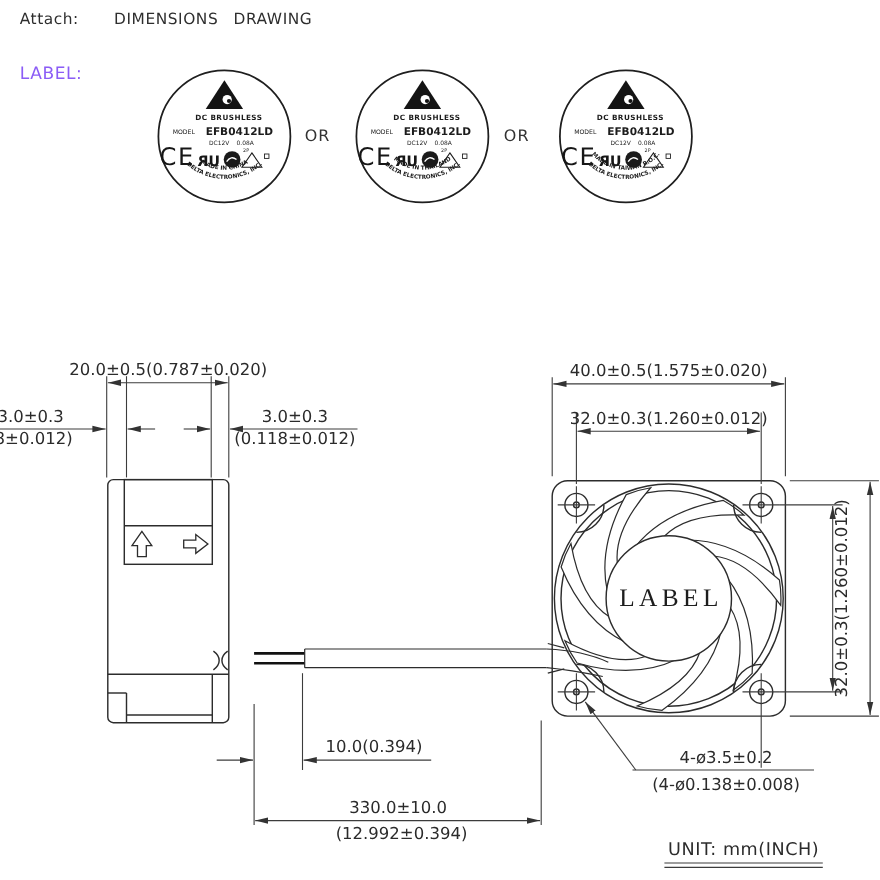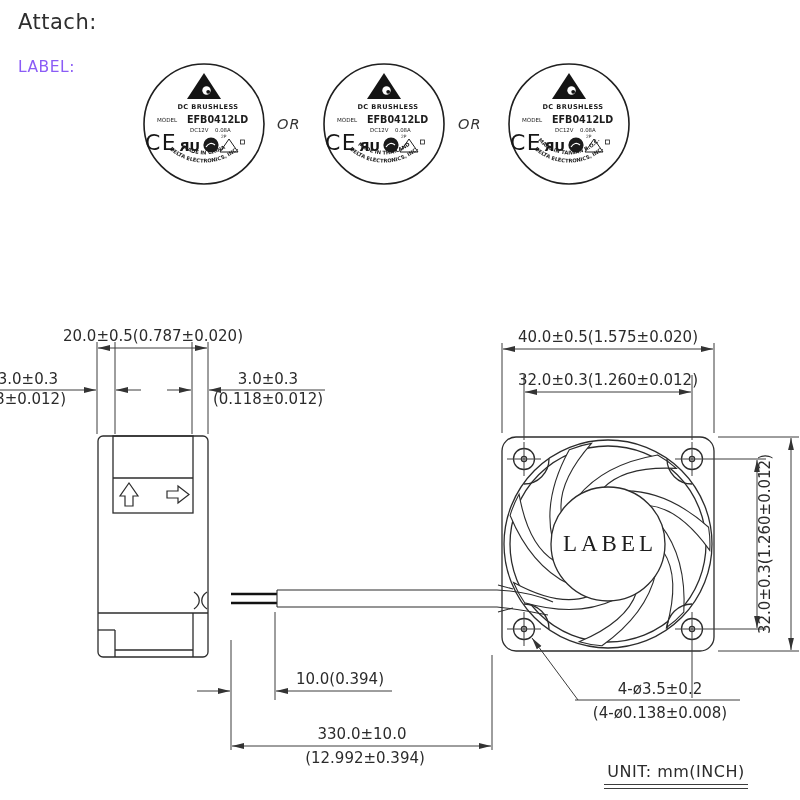--- a/index.html
+++ b/index.html
@@ -1,22 +1,22 @@
 <!DOCTYPE html>
 <html><head>
 <meta charset="utf-8">
 <style>
   html,body{margin:0;padding:0;background:#fff;}
   .page{position:relative;width:800px;height:800px;background:#fff;overflow:hidden;
         font-family:"DejaVu Sans",sans-serif;color:#2b2b2b;}
-  .hdr{position:absolute;left:18px;top:10px;font-size:21px;letter-spacing:.5px;
+  .hdr{position:absolute;left:18px;top:10px;font-size:14px;letter-spacing:.5px;
        display:flex;gap:32px;color:#2e2e2e;}
   .hdr .title{word-spacing:9px;}
   .label-caption{position:absolute;left:18px;top:58px;font-size:15.5px;letter-spacing:.5px;color:#8b5cf6;}
-  .or{position:absolute;font-size:14.5px;letter-spacing:1px;color:#333;font-style:italic;}
+  .or{position:absolute;font-size:14.5px;letter-spacing:1px;color:#333;}
   .badge{position:absolute;width:124px;height:124px;}
   svg text{font-family:"DejaVu Sans",sans-serif;}
   .dtxt{font-size:15px;fill:#2b2b2b;}
   .dtxt-mid{text-anchor:middle;}
   .dtxt-end{text-anchor:end;}
   .thin{stroke:#3c3c3c;stroke-width:1;fill:none;}
   .out{stroke:#2c2c2c;stroke-width:1.3;fill:none;}
   .outw{stroke:#2c2c2c;stroke-width:1.3;fill:#fff;}
   .blade{stroke:#2c2c2c;stroke-width:1.1;fill:#fff;}
   .wire{stroke:#111;stroke-width:2.4;fill:none;}
@@ -28,20 +28,21 @@
   .b-bold{font-weight:bold;}
   .drawing-svg{position:absolute;left:0;top:0;}
 </style>
 </head>
 <body>
 
 <div class="page">
 
   <div class="hdr">
     <span>Attach:</span>
+    <span class="title">DIMENSIONS DRAWING</span>
   </div>
   <div class="label-caption">LABEL:</div>
 
   <svg class="badge" style="left:142px;top:62px" viewBox="0 0 124 124">
     <circle cx="62" cy="62" r="60" fill="#fff" stroke="#1f1f1f" stroke-width="1.6"></circle>
     <g>
       <path d="M62,11 L45,37 L79,37 Z" fill="#141414"></path>
       <circle cx="64.5" cy="28.5" r="4.2" fill="#fff"></circle>
         <circle cx="66.2" cy="29.8" r="1.9" fill="#141414"></circle>
     </g>

